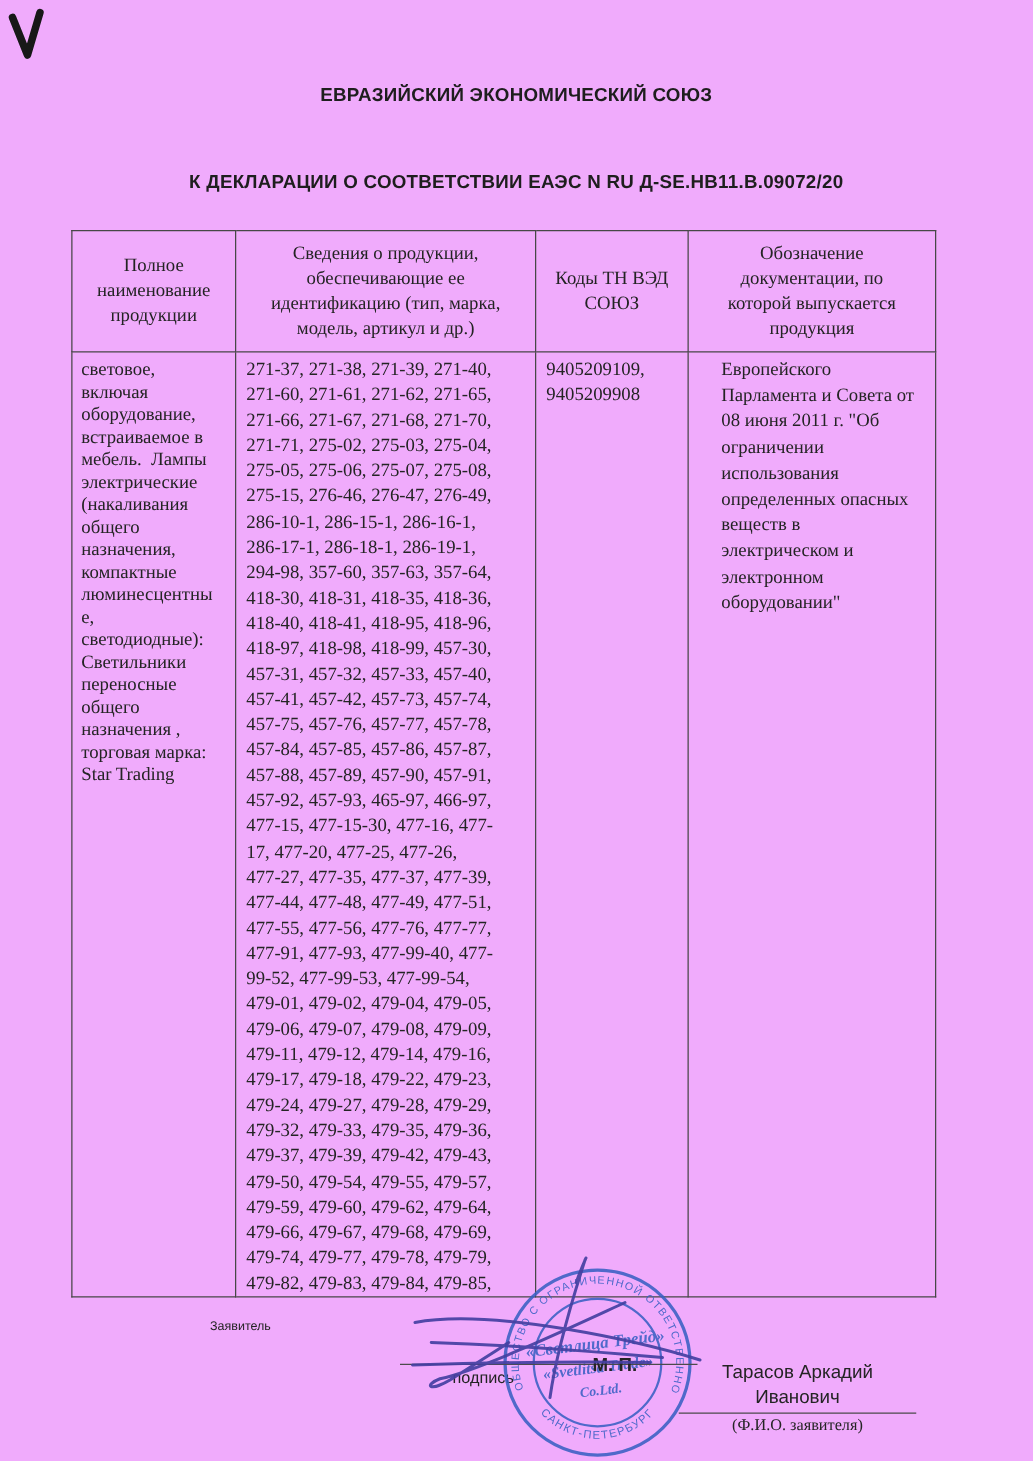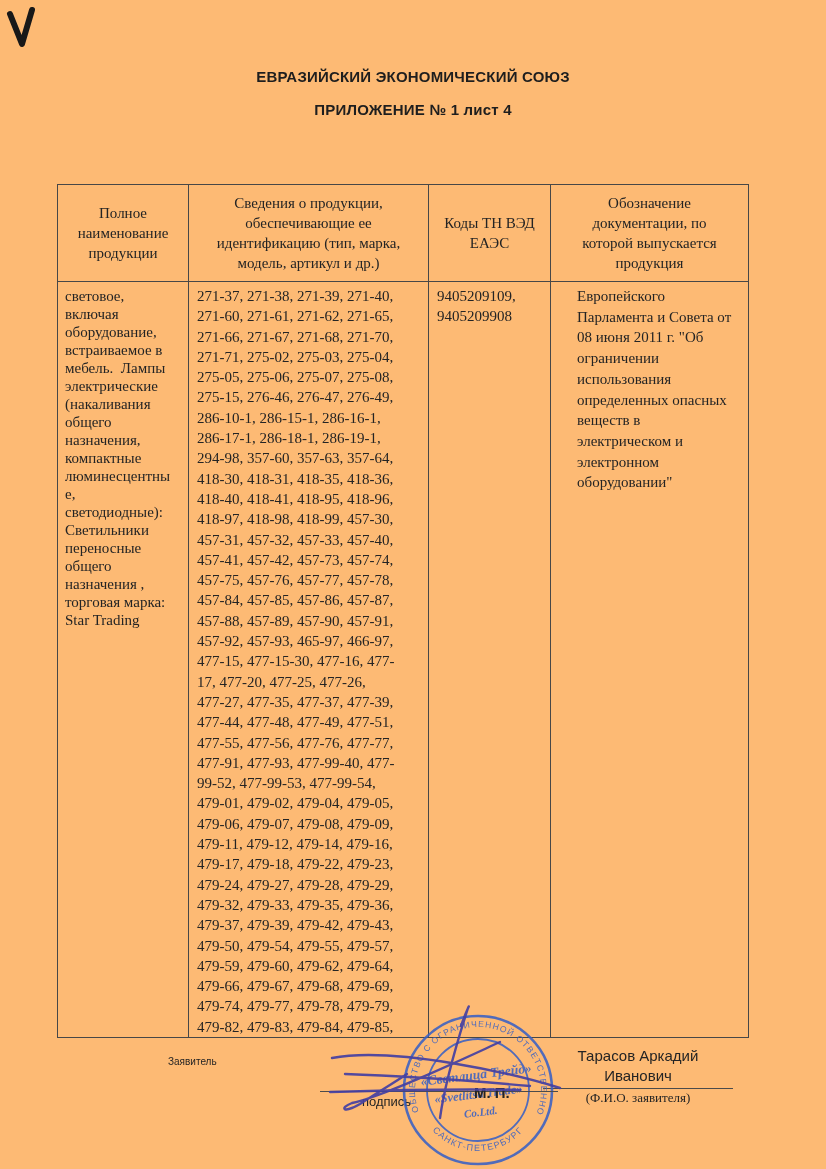--- a/index.html
+++ b/index.html
@@ -2,21 +2,21 @@
 <html><head>
 <meta charset="utf-8">
 <style>
   * { margin: 0; padding: 0; box-sizing: border-box; }
   html, body { background: #ffffff; }
   body { font-family: "Liberation Sans", sans-serif; color: #242424; }
   .page {
     position: relative;
     width: 826px;
     height: 1169px;
-    background: #fdba74;
+    background: #f0abfc;
     overflow: hidden;
   }
   .title {
     position: absolute;
     left: 0;
     width: 826px;
     text-align: center;
     font-weight: bold;
     font-size: 15px;
     color: #1e1e1e;
@@ -73,21 +73,21 @@
 
   .signature-line {
     position: absolute;
     left: 320px; top: 1091px;
     width: 238px; height: 0;
     border-top: 1.5px solid #4b4b4b;
     z-index: 5;
   }
   .name-block {
     position: absolute;
-    left: 543px; top: 1046px;
+    left: 543px; top: 1088px;
     width: 190px;
     text-align: center;
     z-index: 2;
   }
   .name-text { font-size: 15px; line-height: 20px; color: #242424; }
   .name-line { border-top: 1.5px solid #4b4b4b; margin-top: 2px; }
   .name-caption { font-size: 13px; margin-top: 1px; color: #242424; font-family: Liberation Serif, serif; }
 
   .stamp-svg {
     position: absolute;
@@ -112,40 +112,40 @@
 </head>
 <body>
 
 <div class="page">
 
   <svg class="scan-mark-svg" viewBox="0 0 40 48">
     <path d="M4,10 L16,40 L26,6" fill="none" stroke="#181818" stroke-width="6" stroke-linecap="round" stroke-linejoin="round"></path>
   </svg>
 
   <div class="title title-union">ЕВРАЗИЙСКИЙ ЭКОНОМИЧЕСКИЙ СОЮЗ</div>
-  <div class="title title-annex">ПРИЛОЖЕНИЕ № 1 лист 4</div>
+  <div class="title title-declaration">К ДЕКЛАРАЦИИ О СООТВЕТСТВИИ ЕАЭС N RU Д-SE.HB11.B.09072/20</div>
 
   <table class="doc-table">
     <colgroup>
       <col style="width:131px">
         <col style="width:240px">
         <col style="width:122px">
         <col style="width:198px">
     </colgroup>
     <tbody>
         <tr>
       <th>Полное
 наименование
 продукции</th>
       <th>Сведения о продукции,
 обеспечивающие ее
 идентификацию (тип, марка,
 модель, артикул и др.)</th>
       <th>Коды ТН ВЭД
-ЕАЭС</th>
+СОЮЗ</th>
       <th>Обозначение
 документации, по
 которой выпускается
 продукция</th>
     </tr>
     <tr>
       <td class="cell-product">световое,
 включая
 оборудование,
 встраиваемое в

